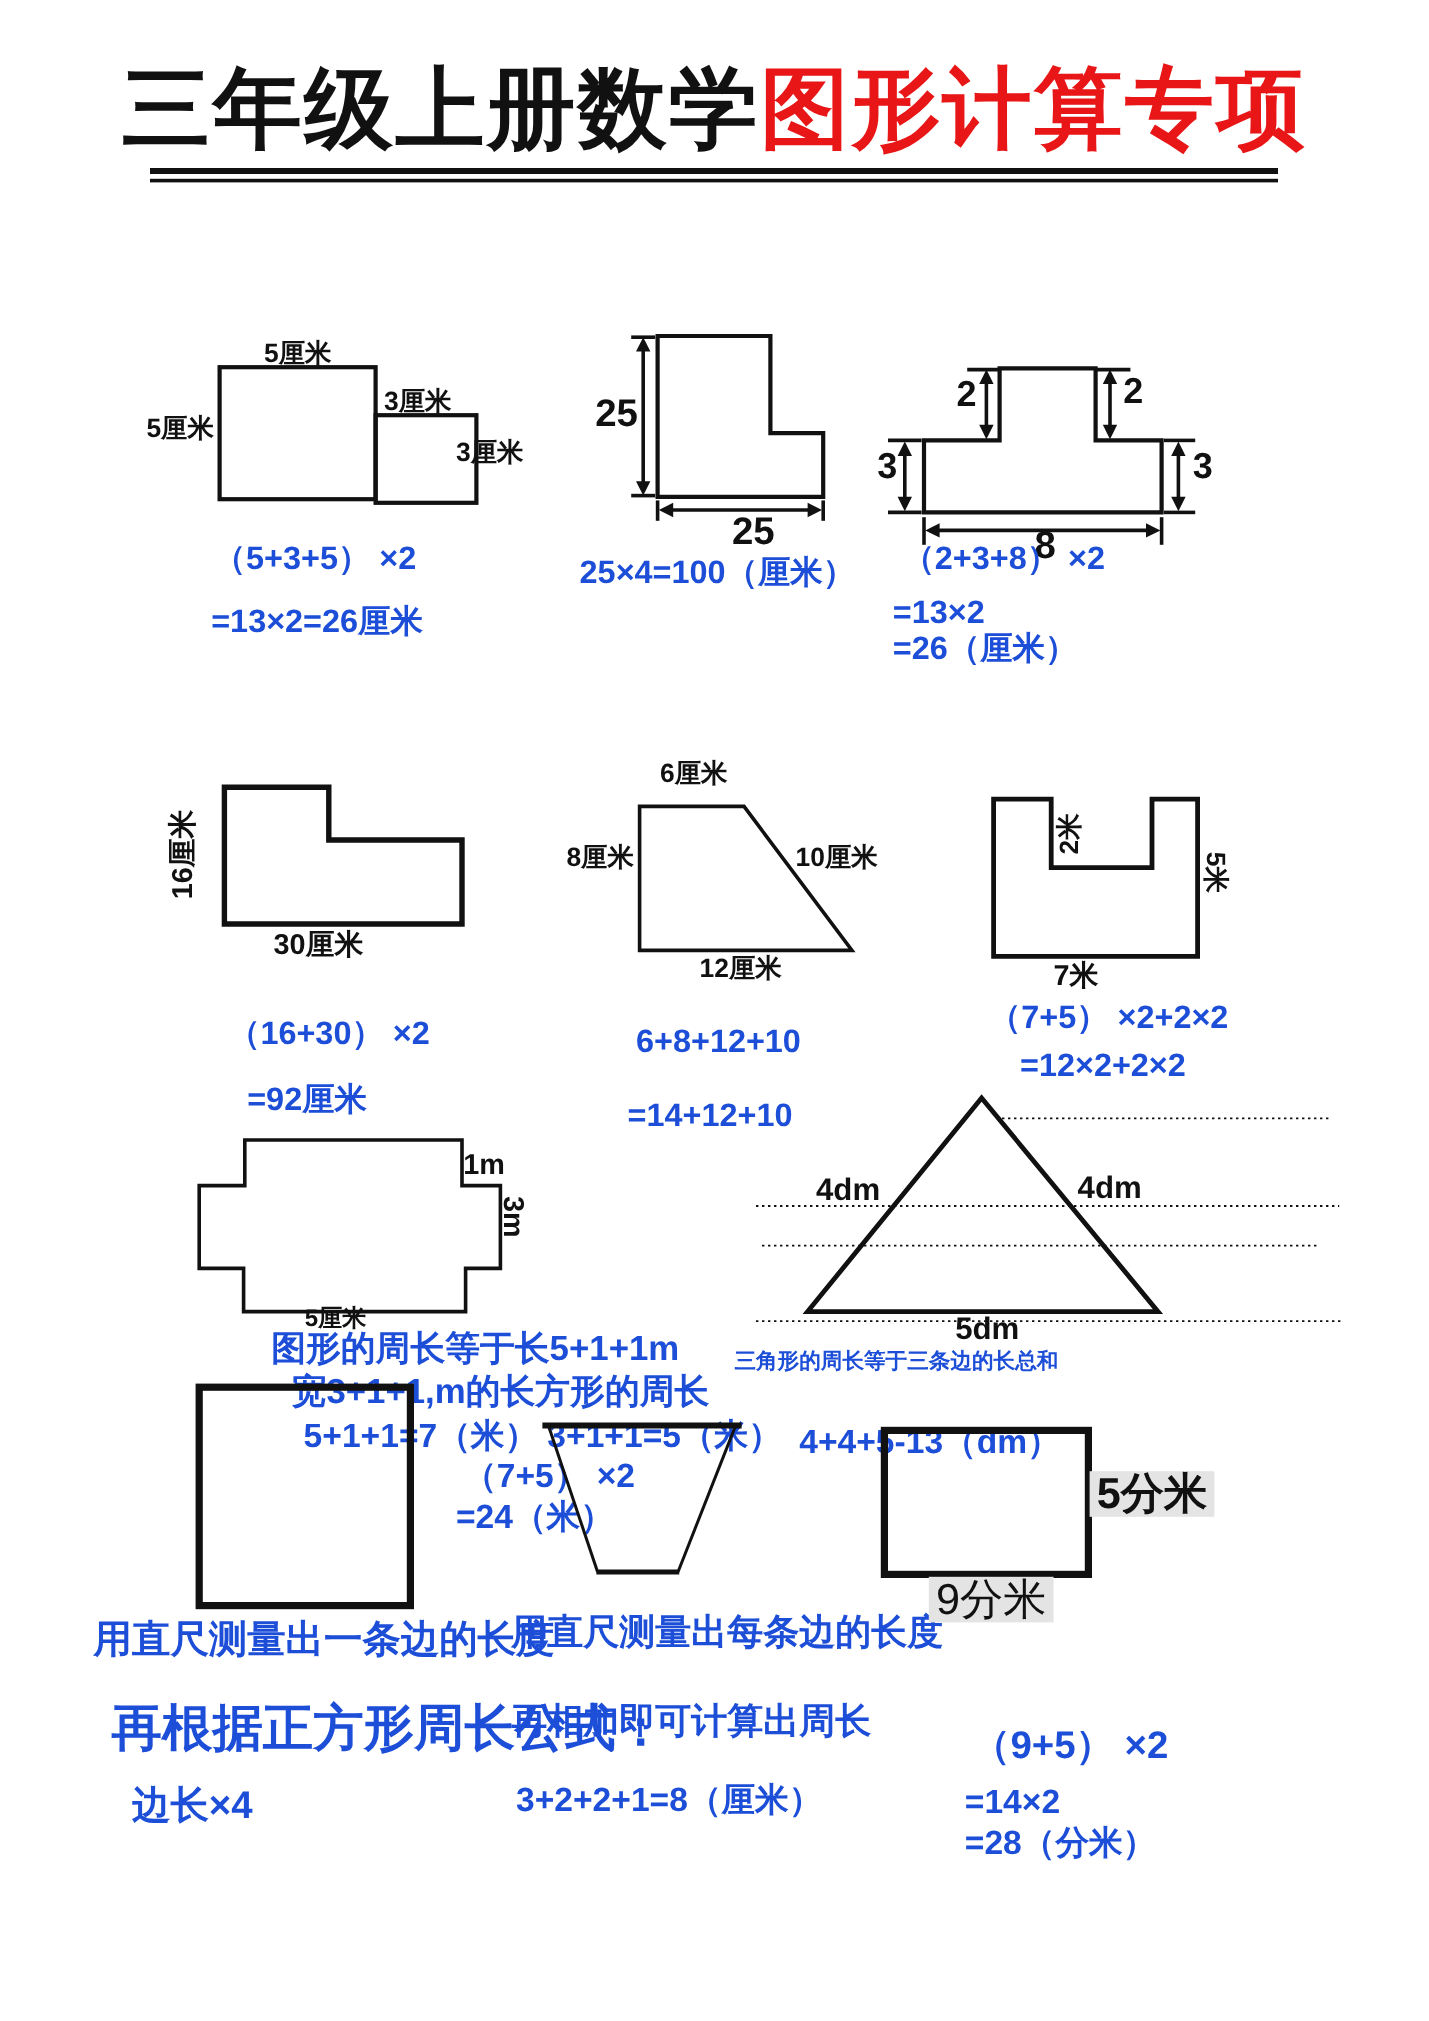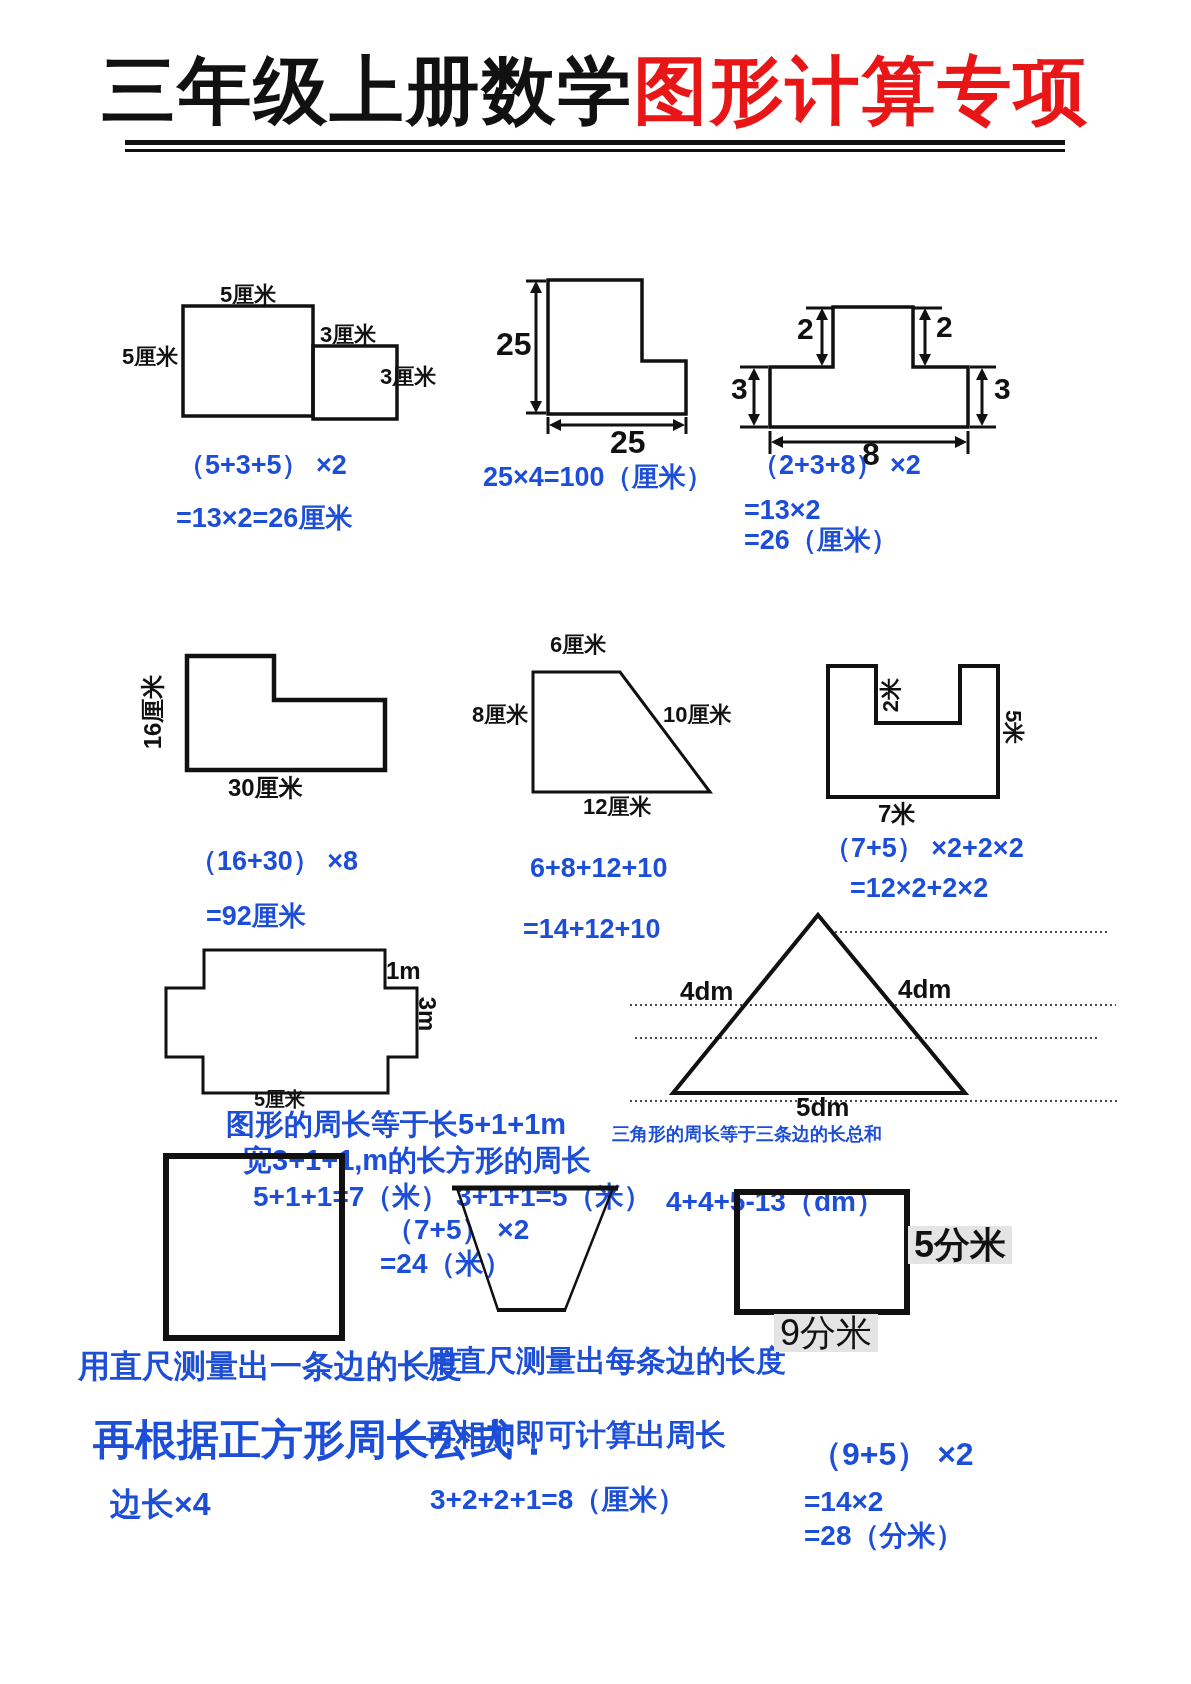--- a/index.html
+++ b/index.html
@@ -90,21 +90,21 @@
   <span class="lbl" style="left:862px;top:438px;font-size:32px">8</span>
   <span class="blue" style="left:752px;top:450px;font-size:27px">（2+3+8） ×2</span>
   <span class="blue" style="left:744px;top:495px;font-size:27px">=13×2</span>
   <span class="blue" style="left:744px;top:525px;font-size:27px">=26（厘米）</span>
 
   <svg class="fig" style="left:185px;top:652px" width="210" height="125">
     <polygon points="2,4 89,4 89,48 200,48 200,118 2,118" stroke-width="4.5"></polygon>
   </svg>
   <span class="lbl rotccw" style="left:116px;top:700px;font-size:24px">16厘米</span>
   <span class="lbl" style="left:228px;top:776px;font-size:24px">30厘米</span>
-  <span class="blue" style="left:190px;top:846px;font-size:27px">（16+30） ×8</span>
+  <span class="blue" style="left:190px;top:846px;font-size:27px">（16+30） ×2</span>
   <span class="blue" style="left:206px;top:901px;font-size:27px">=92厘米</span>
 
   <svg class="fig" style="left:523px;top:664px" width="200" height="140">
     <polygon points="10,8 97,8 187,128 10,128" stroke-width="3"></polygon>
   </svg>
   <span class="lbl" style="left:550px;top:634px;font-size:22px">6厘米</span>
   <span class="lbl" style="left:472px;top:704px;font-size:22px">8厘米</span>
   <span class="lbl" style="left:663px;top:704px;font-size:22px">10厘米</span>
   <span class="lbl" style="left:583px;top:796px;font-size:22px">12厘米</span>
   <span class="blue" style="left:530px;top:853px;font-size:27px">6+8+12+10</span>

